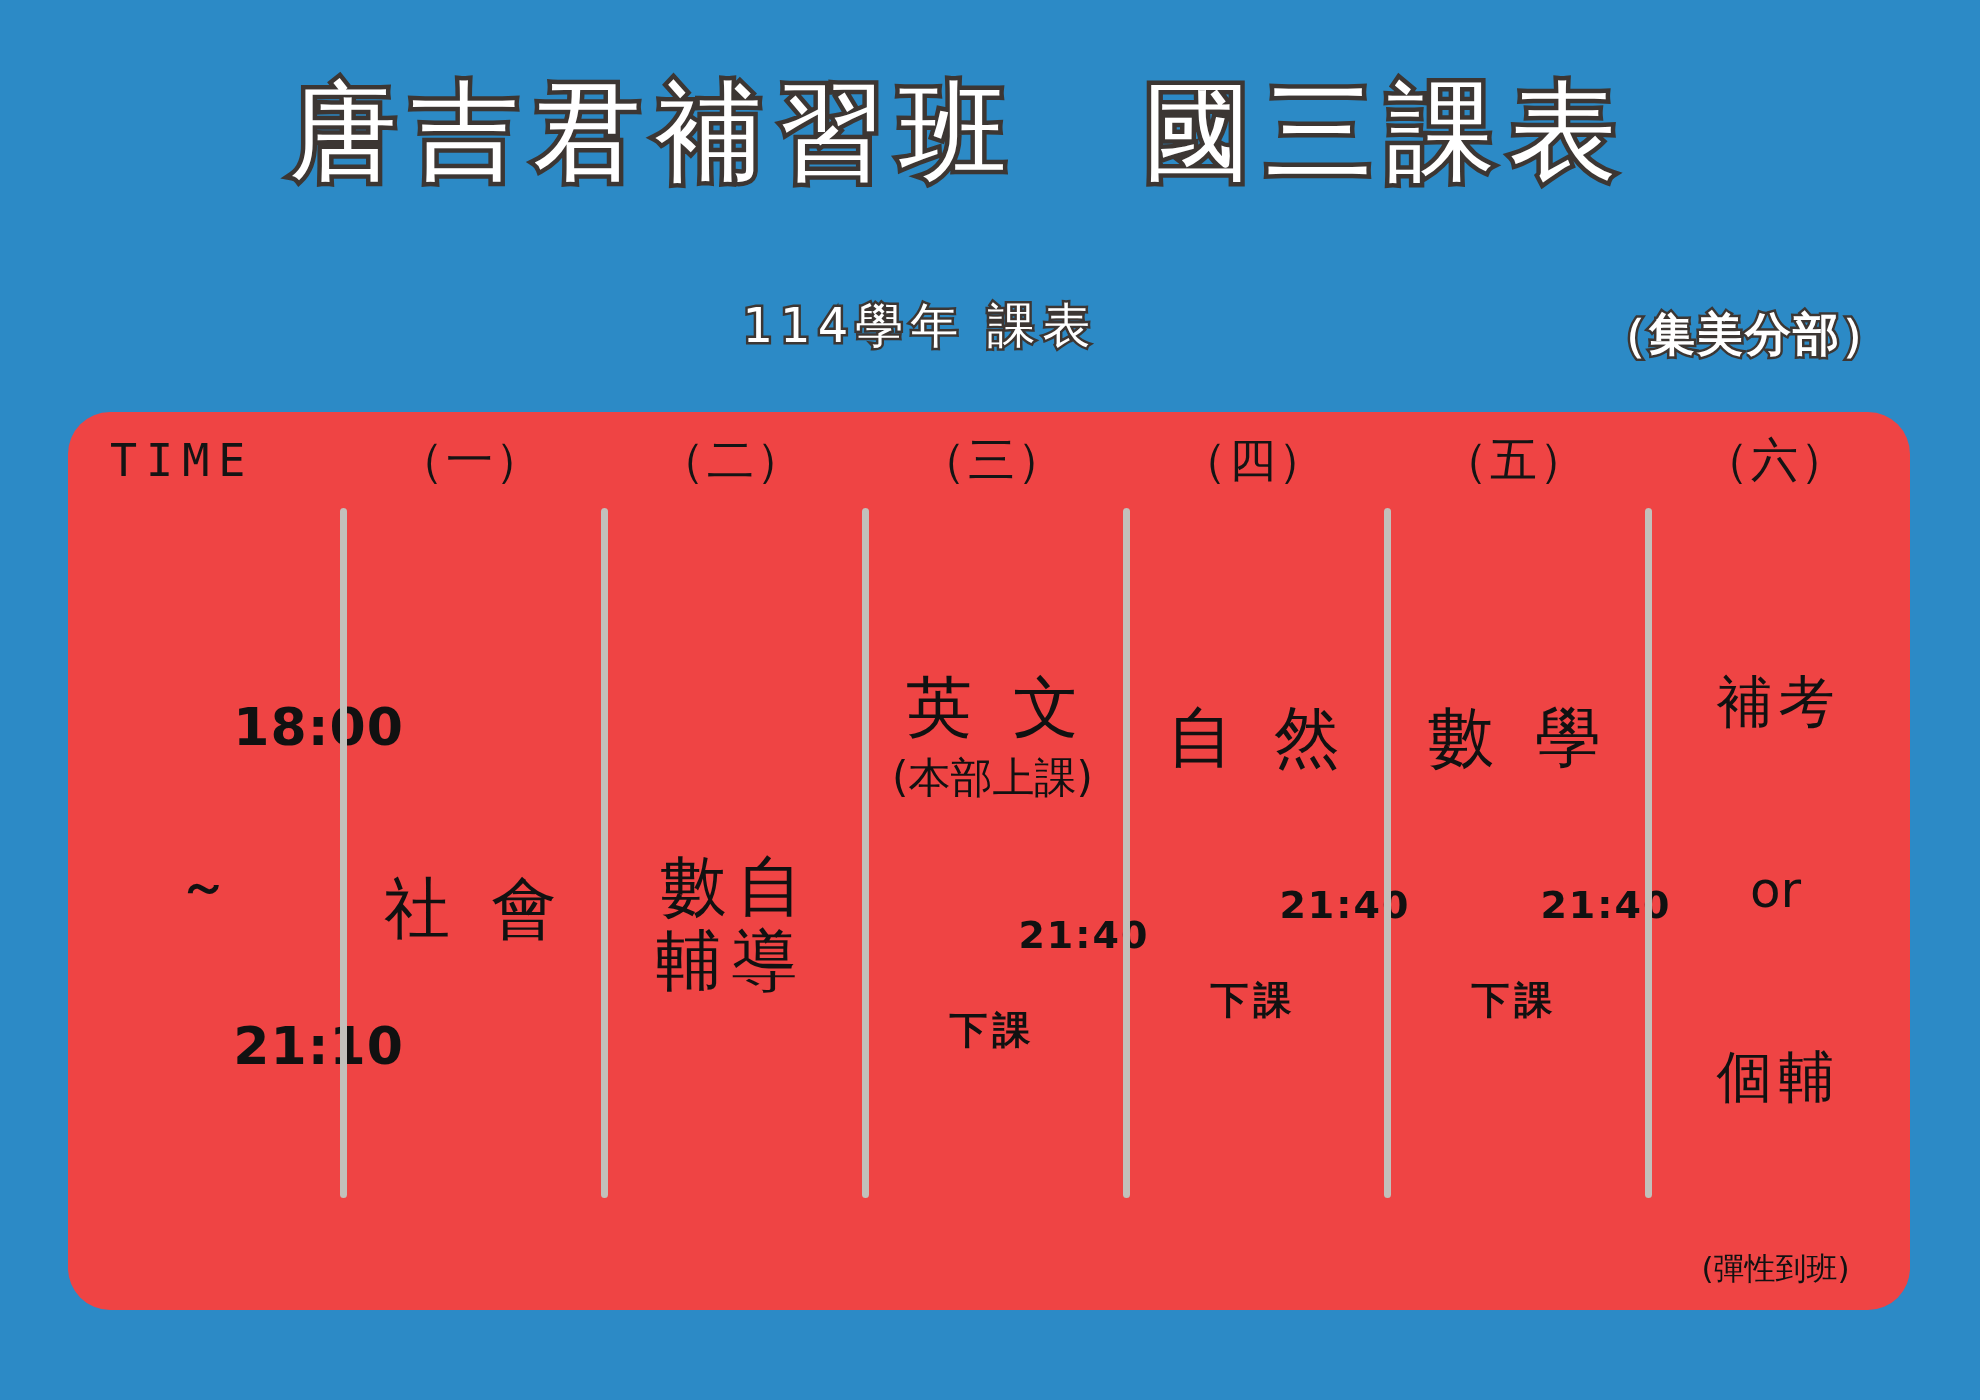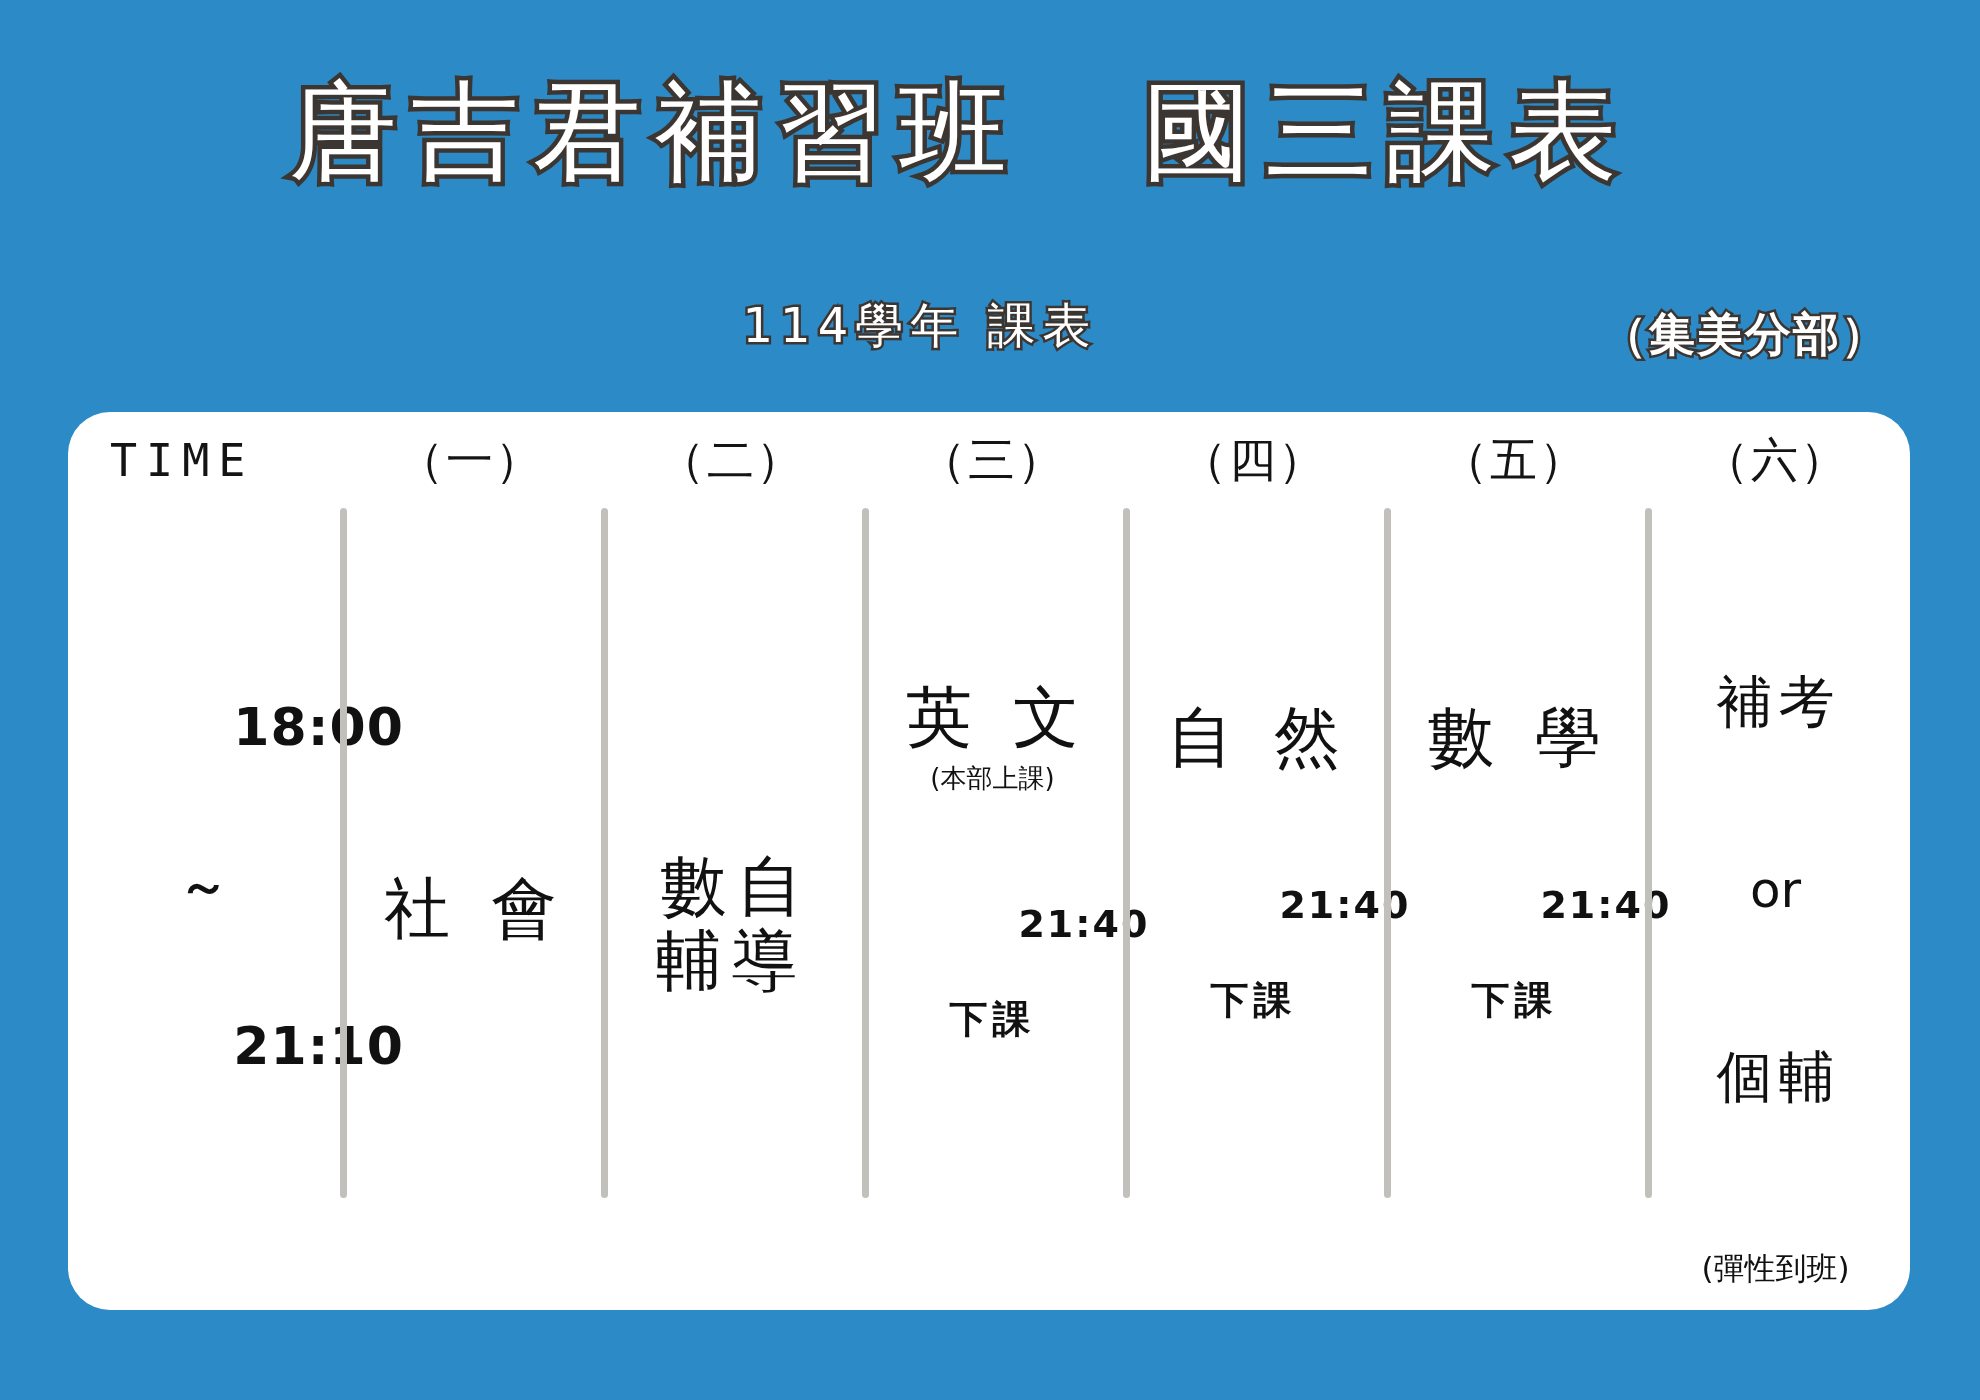--- a/index.html
+++ b/index.html
@@ -86,21 +86,21 @@
     line-height: 1.15;
   }
 
   
   .card {
     position: absolute;
     left: 68px;
     top: 412px;
     width: 1842px;
     height: 898px;
-    background: #ffffff;
+    background: #ef4444;
     border-radius: 42px;
     box-sizing: border-box;
   }
 
   .table {
     position: absolute;
     left: 0;
     top: 0;
     width: 1842px;
     height: 898px;
@@ -186,21 +186,21 @@
     color: #111111;
     letter-spacing: 10px;
     text-indent: 10px;
     line-height: 1.18;
     white-space: pre;
     font-weight: 400;
   }
   .subject.two-line { line-height: 1.12; margin-top: 30px; }
 
   .note-small {
-    font-size: 26px;
+    font-size: 42px;
     color: #111111;
     letter-spacing: 0px;
     margin-top: 4px;
     white-space: pre;
   }
 
   .dismiss {
     margin-top: 58px;
     font-size: 38px;
     font-weight: bold;

